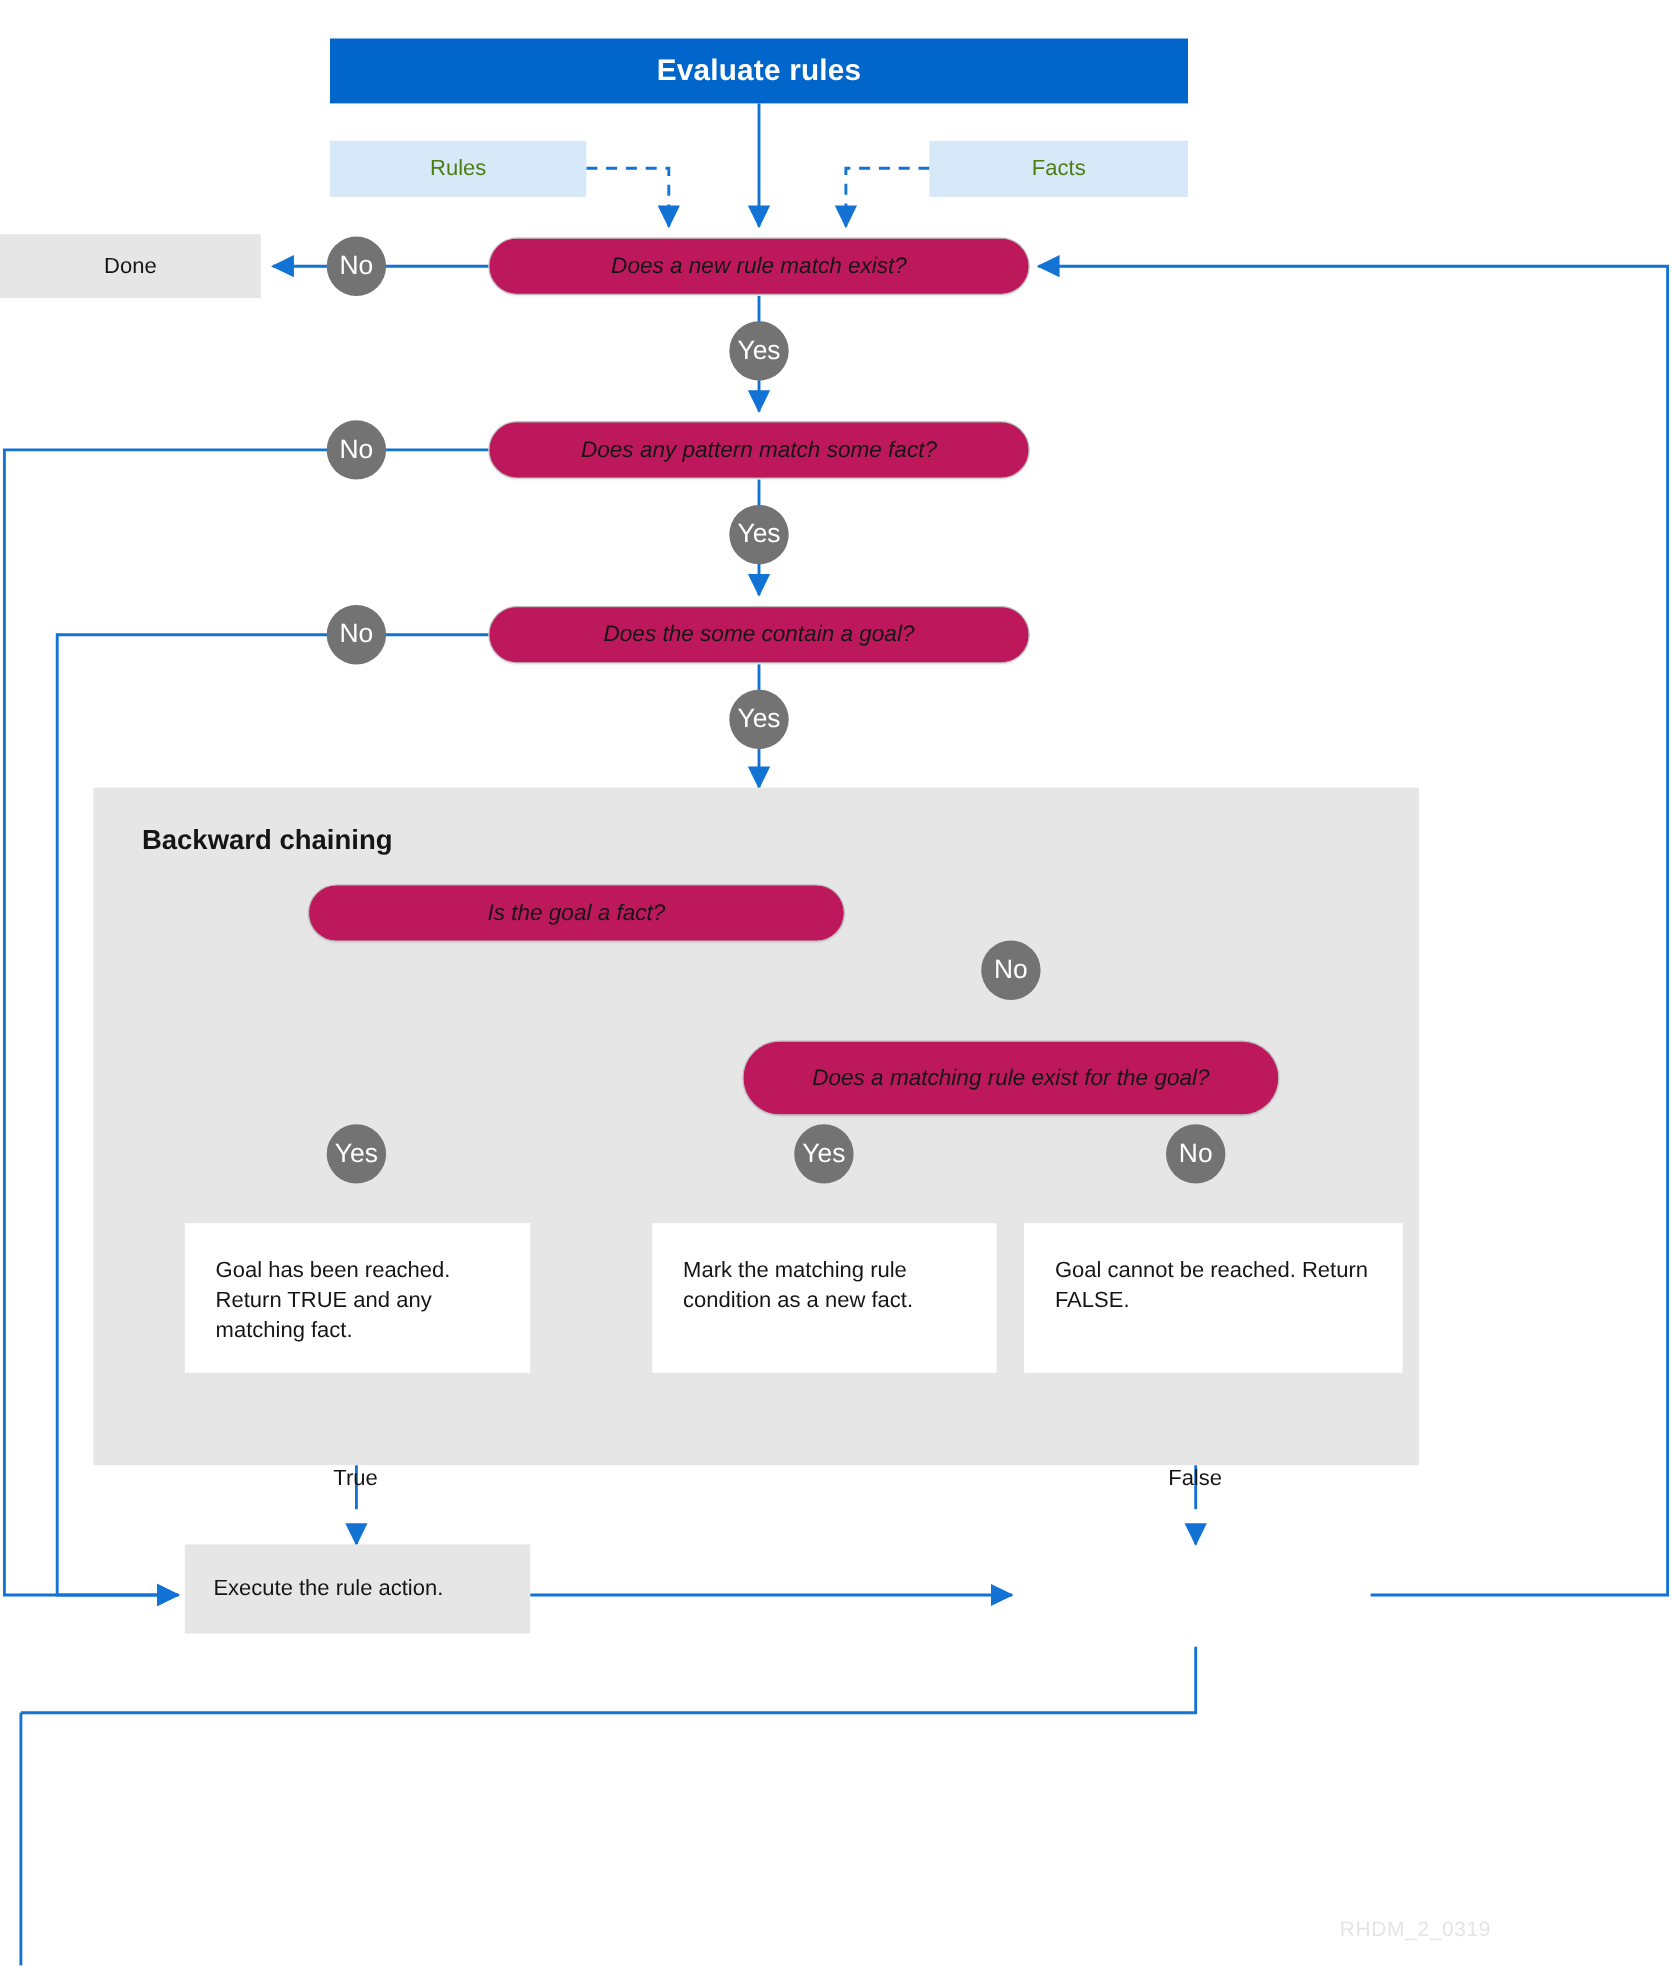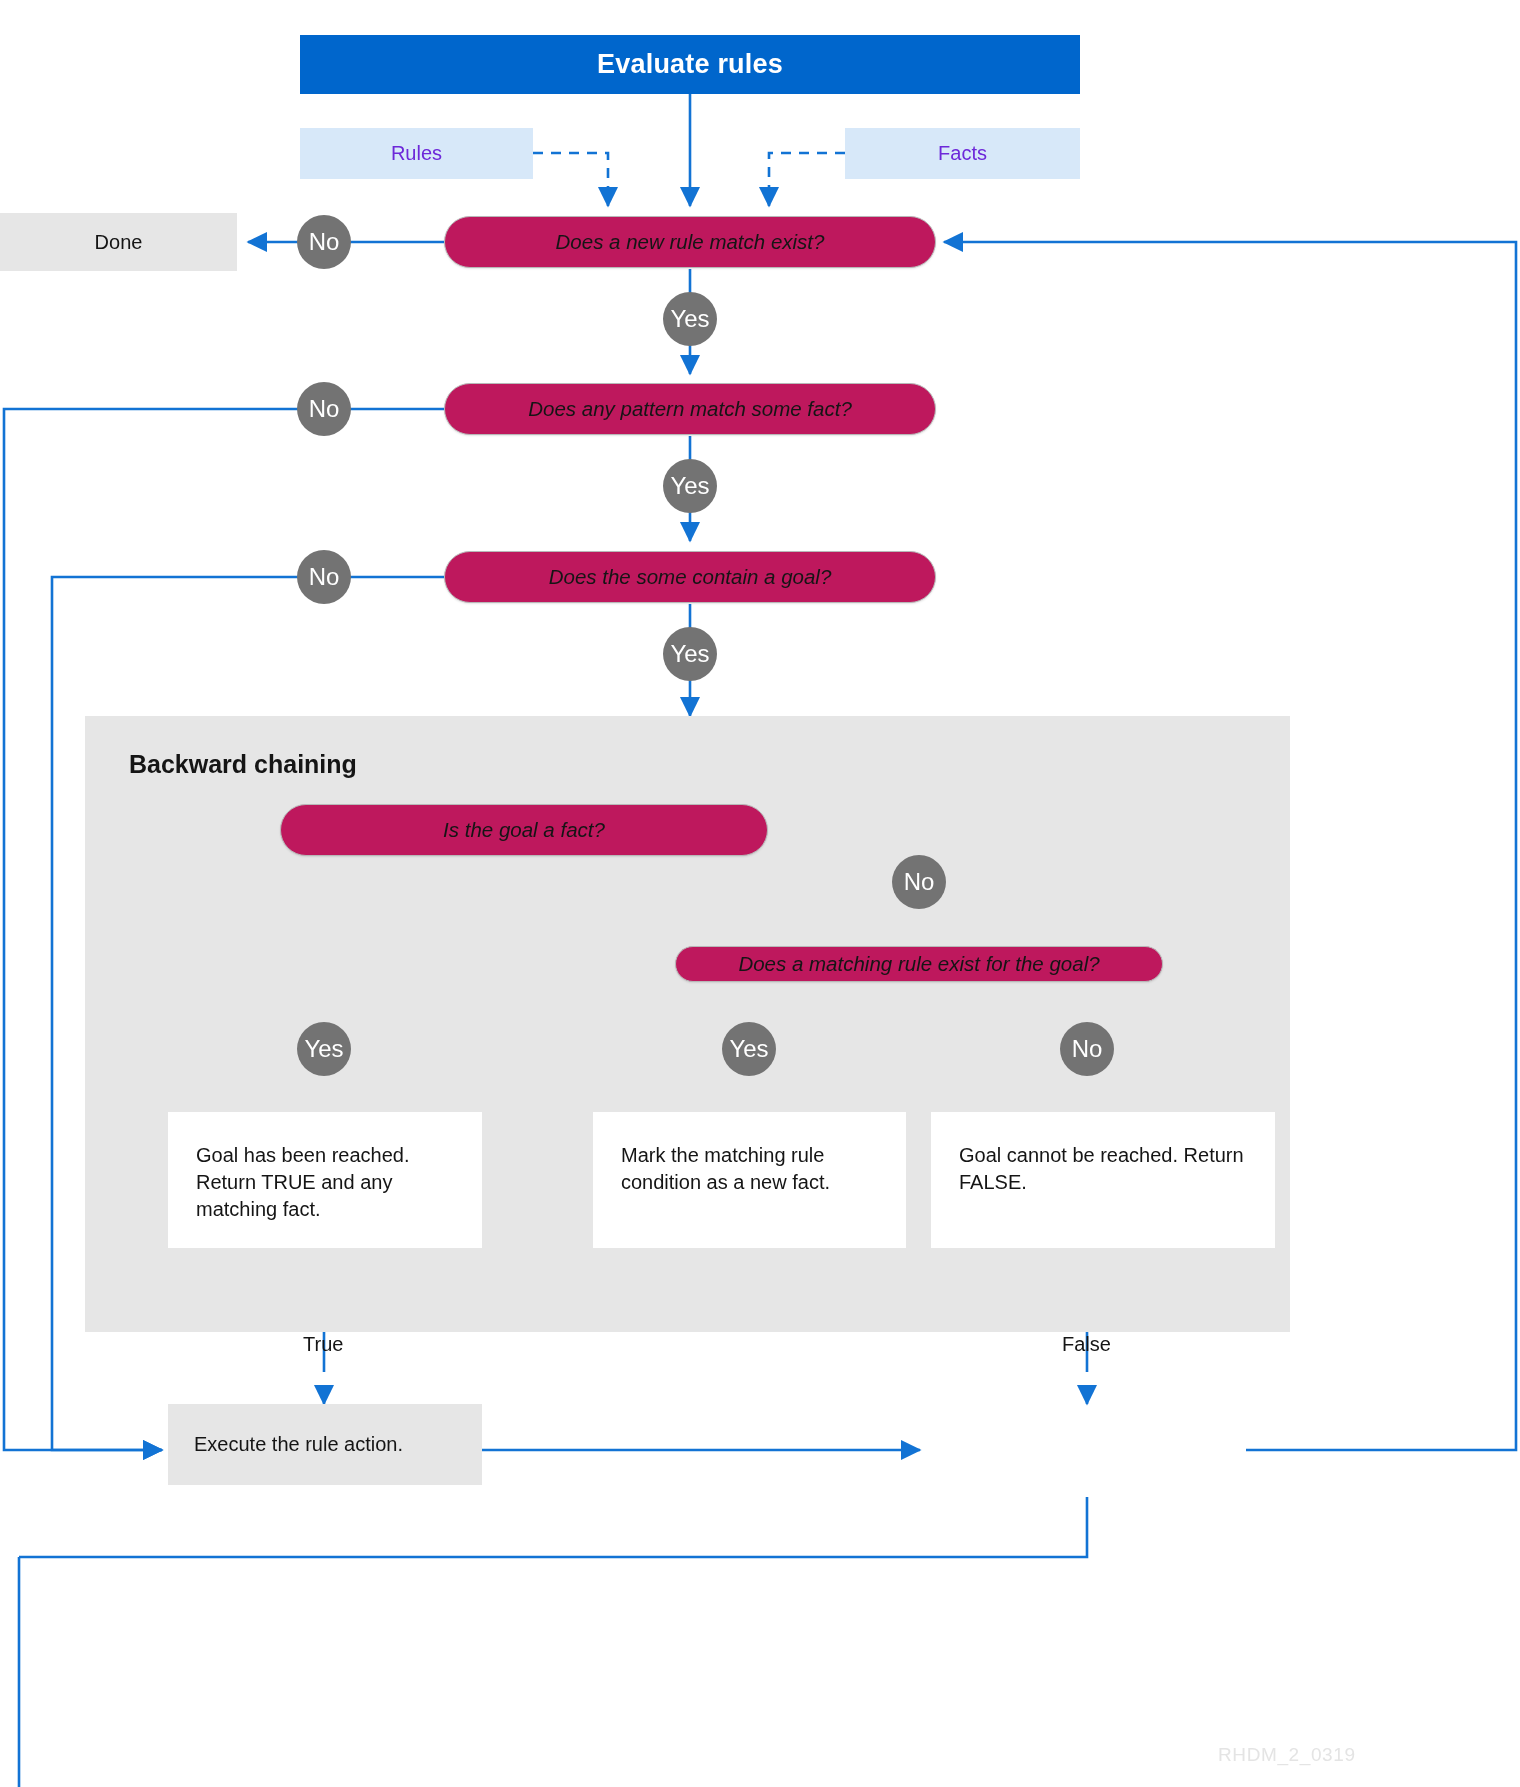--- a/index.html
+++ b/index.html
@@ -38,21 +38,21 @@
     color: #ffffff;
     font-weight: bold;
     font-size: 27px;
     letter-spacing: .2px;
   }
 
   
   .chip {
     justify-content: center;
     font-size: 20px;
-    color: #6d28d9;
+    color: #4d7c0f;
   }
 
   
   .pill {
     justify-content: center;
     background: #be185d;
     border: 1.6px solid #b8b8b8;
     border-radius: 999px;
     font-style: italic;
     font-size: 20.5px;
@@ -194,21 +194,21 @@
   <div class="node gbox center" style="left:0px; top:213px; width:237px; height:58px;">Done</div>
 
   <div class="node pill" style="left:444px; top:216px; width:492px; height:52px;">Does a new rule match exist?</div>
 
   <div class="node pill" style="left:444px; top:383px; width:492px; height:52px;">Does any pattern match some fact?</div>
 
   <div class="node pill" style="left:444px; top:551px; width:492px; height:52px;">Does the some contain a goal?</div>
 
   <div class="node pill" style="left:280px; top:804px; width:488px; height:52px;">Is the goal a fact?</div>
 
-  <div class="node pill" style="left:675px; top:946px; width:488px; height:36px;">Does a matching rule exist for the goal?</div>
+  <div class="node pill" style="left:675px; top:946px; width:488px; height:68px;">Does a matching rule exist for the goal?</div>
 
   <div class="node wbox" style="left:168px; top:1112px; width:314px; height:136px;">
     <span>Goal has been reached. Return TRUE and any matching fact.</span>
   </div>
 
   <div class="node wbox" style="left:593px; top:1112px; width:313px; height:136px;">
     <span>Mark the matching rule condition as a new fact.</span>
   </div>
 
   <div class="node wbox" style="left:931px; top:1112px; width:344px; height:136px;">

